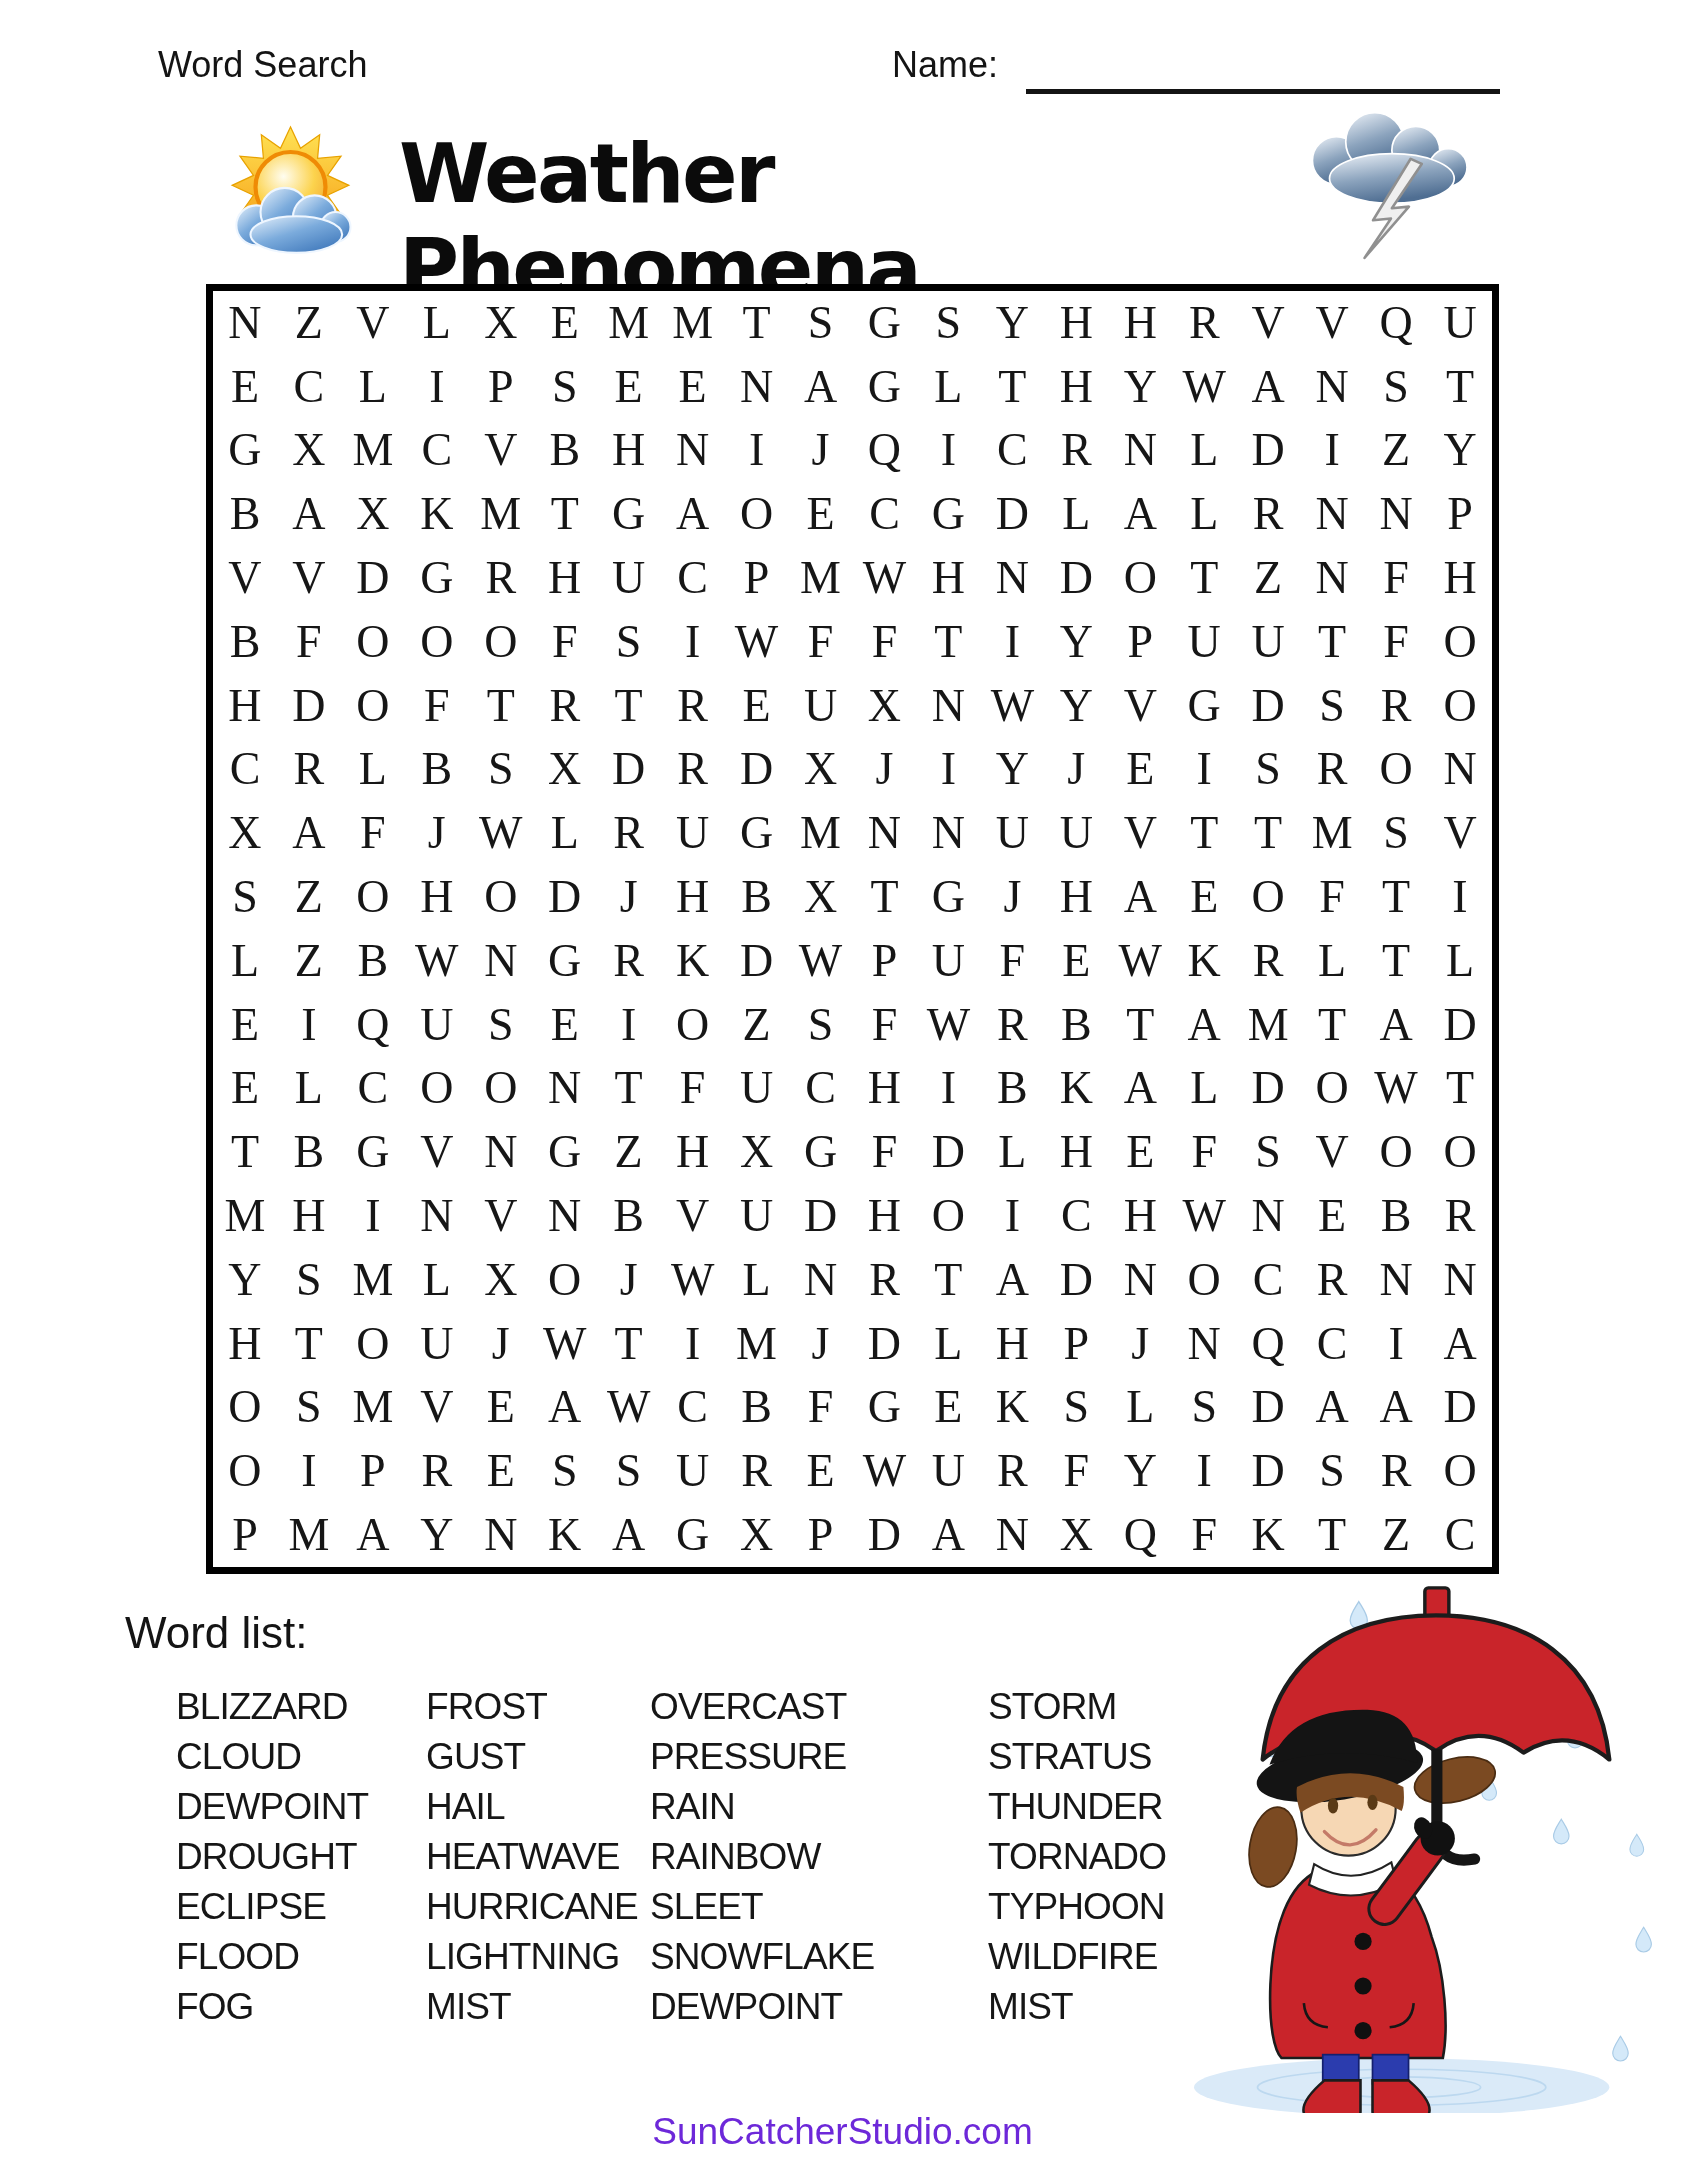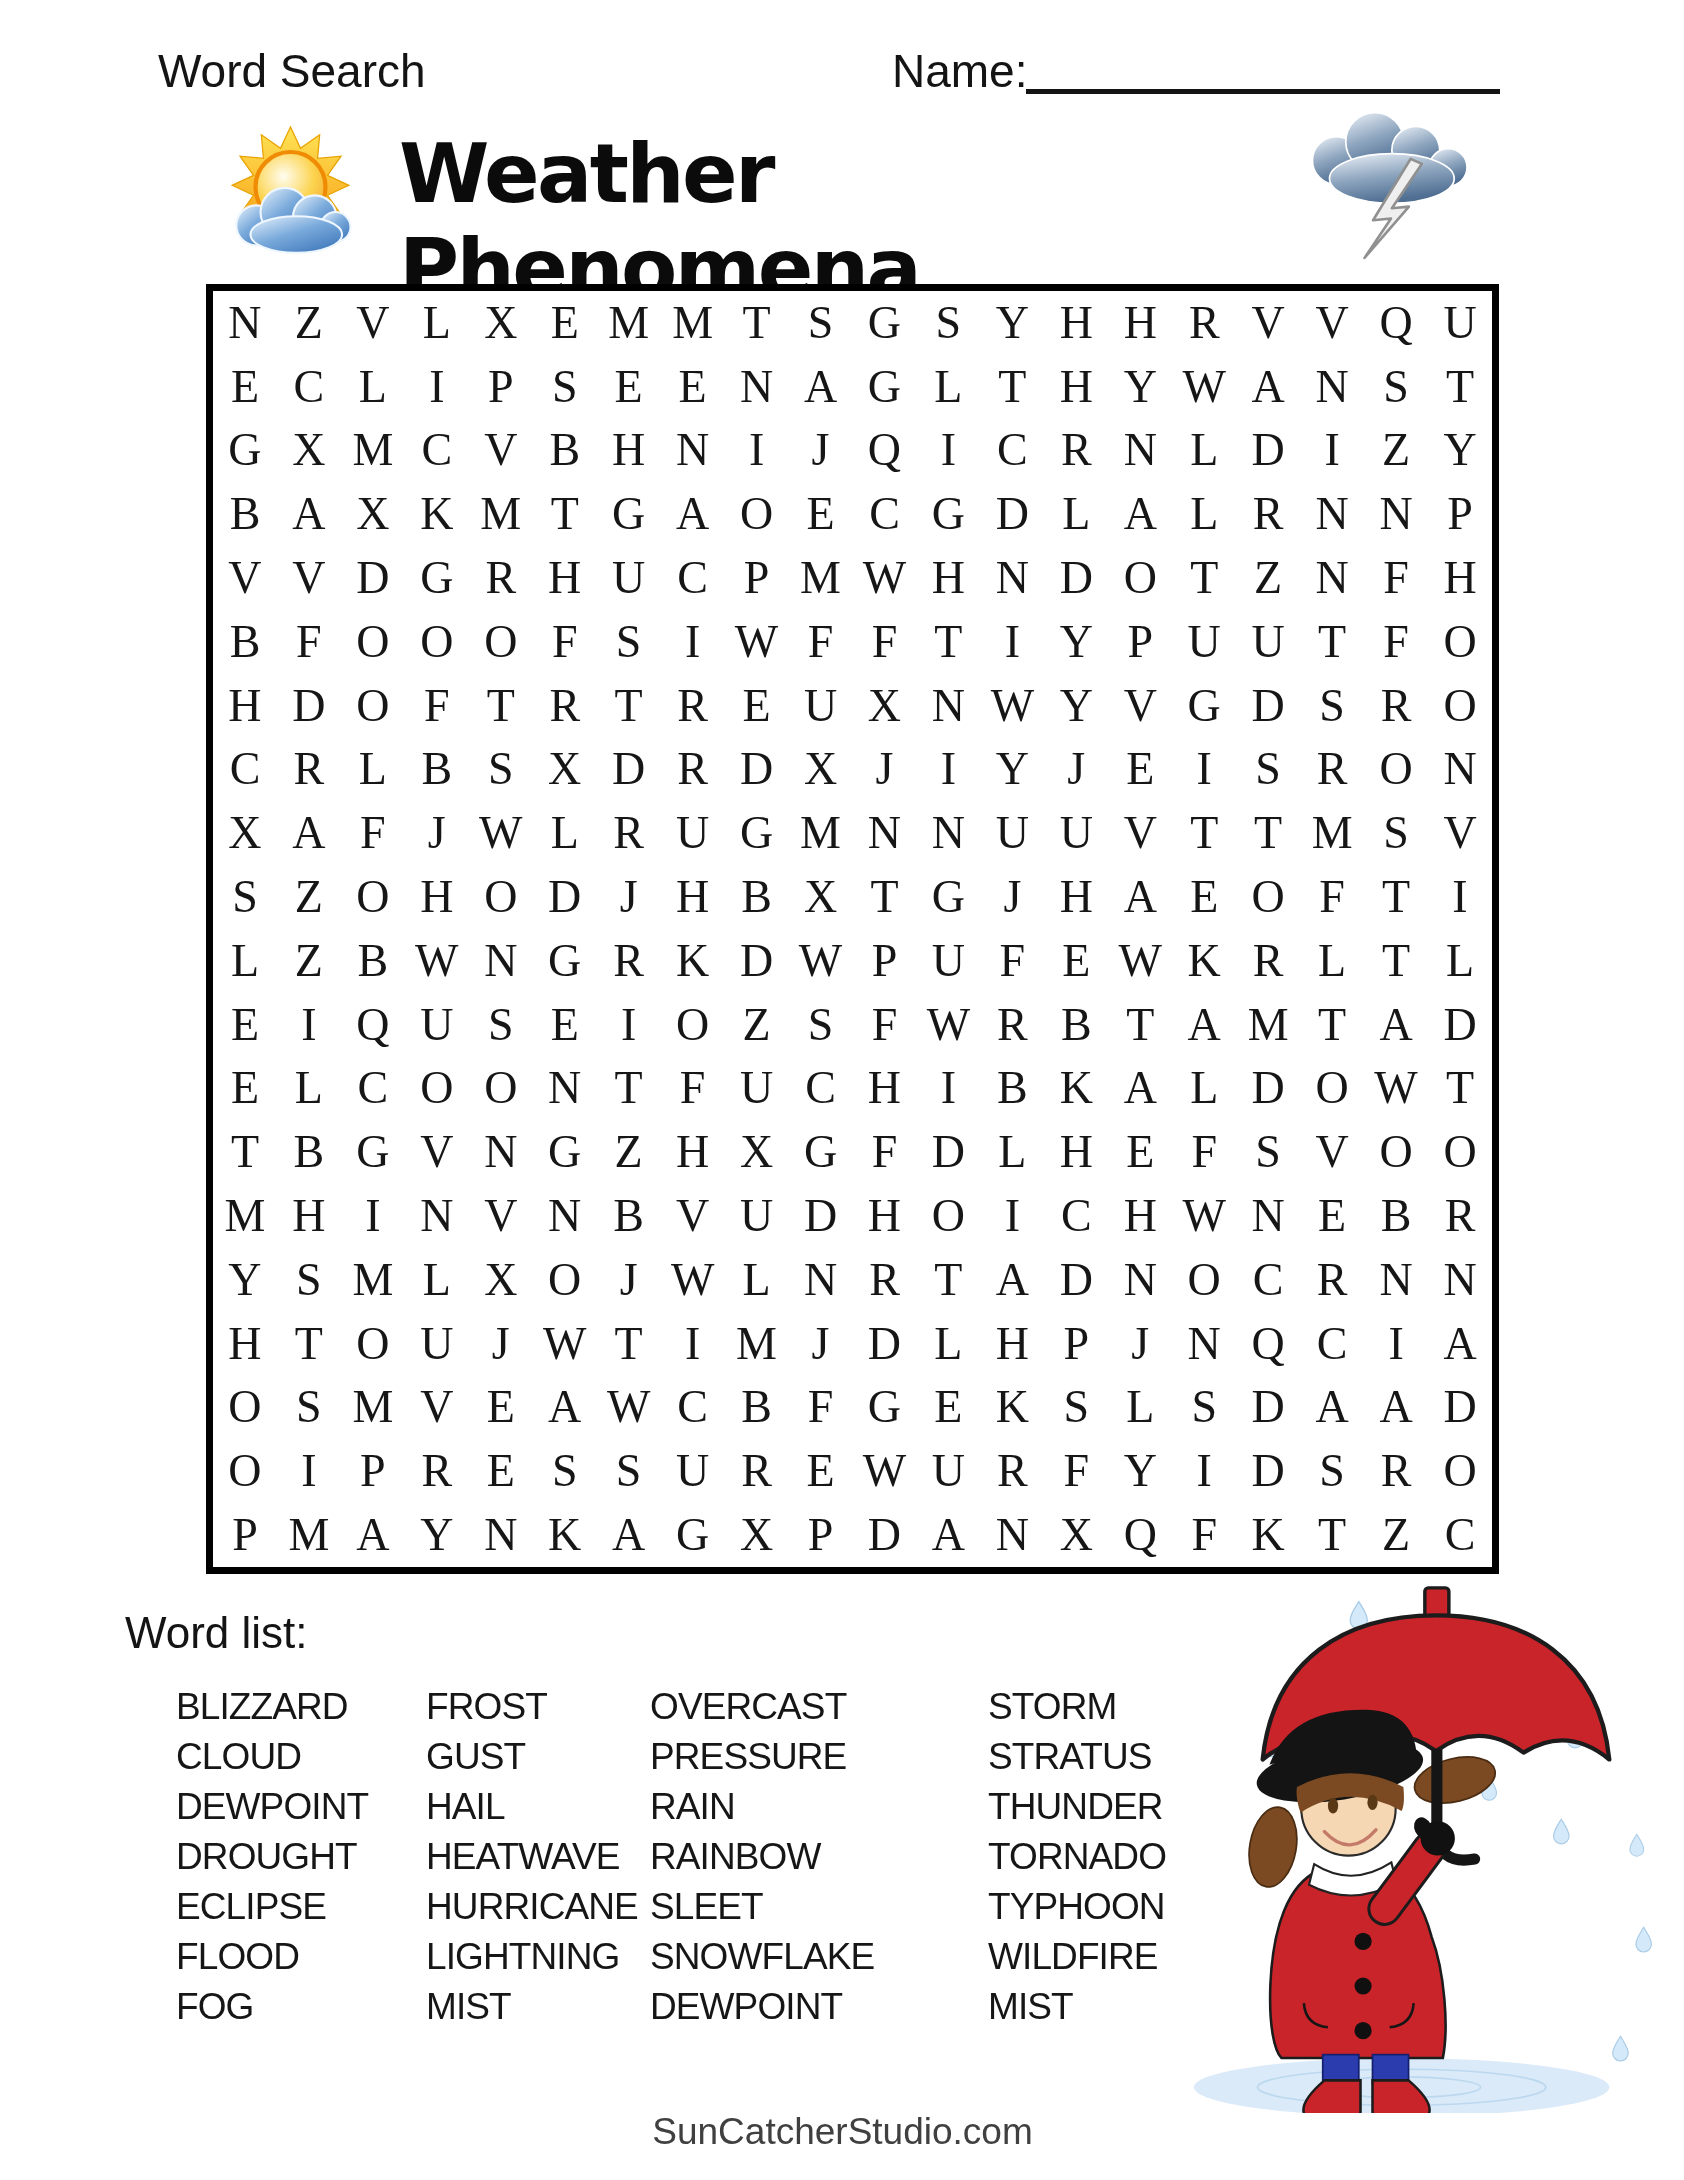--- a/index.html
+++ b/index.html
@@ -1,18 +1,18 @@
 <!DOCTYPE html>
 <html style="font-size:13.6px"><head>
 <meta charset="utf-8">
 <style>
   html,body{margin:0;padding:0;background:#ffffff;}
   body{width:1685px;height:2181px;position:relative;font-family:"Liberation Sans",sans-serif;color:#111;overflow:hidden;}
 
-  .hdr-label{position:absolute;font-size:46px;color:#141414;letter-spacing:0;}
+  .hdr-label{position:absolute;font-size:36px;color:#141414;letter-spacing:0;}
   #word-search-label{left:158px;top:44px;}
   #name-label{left:892px;top:44px;}
   #name-line{position:absolute;left:1026px;top:89px;width:474px;height:0;border-bottom:5.1px solid #141414;}
 
   #title-text{position:absolute;left:399px;top:126px;width:860px;text-align:left;
     font-family:"DejaVu Sans",sans-serif;font-weight:bold;font-size:82px;letter-spacing:-2.6px;color:#0b0b0b;}
   #sun-cloud-icon{position:absolute;left:213px;top:124px;width:150px;height:136px;}
   #storm-cloud-icon{position:absolute;left:1289px;top:99px;width:210px;height:164px;}
 
   #puzzle-grid{position:absolute;left:206px;top:284px;width:1293px;height:1290px;border:7.7px solid #000;
@@ -22,21 +22,21 @@
     font-family:"Liberation Serif",serif;font-size:46px;color:#161616;line-height:1;}
 
   #word-list-heading{position:absolute;left:125px;top:1608px;font-size:44px;color:#141414;}
   #word-list{position:absolute;left:0;top:1682px;width:1218px;}
   .word-col{position:absolute;top:0;}
   .word-col-0{left:160px;margin-left:16px;} .word-col-1{left:426px;} .word-col-2{left:650px;} .word-col-3{left:988px;}
   .word-item{font-size:37px;letter-spacing:-0.9px;color:#161616;height:50px;line-height:50px;white-space:nowrap;}
 
   #umbrella-girl{position:absolute;left:1187px;top:1581px;width:498px;height:532px;}
 
-  #footer-text{position:absolute;left:0;right:0;top:2111px;text-align:center;font-size:37px;color:#404040;}
+  #footer-text{position:absolute;left:0;right:0;top:2111px;text-align:center;font-size:37px;color:#6d28d9;}
 </style>
 </head>
 <body>
 
 <div class="hdr-label" id="word-search-label">Word Search</div>
 <div class="hdr-label" id="name-label">Name:</div>
 <div id="name-line"></div>
 
 <svg id="sun-cloud-icon" viewBox="0 0 180 160">
   <defs>

